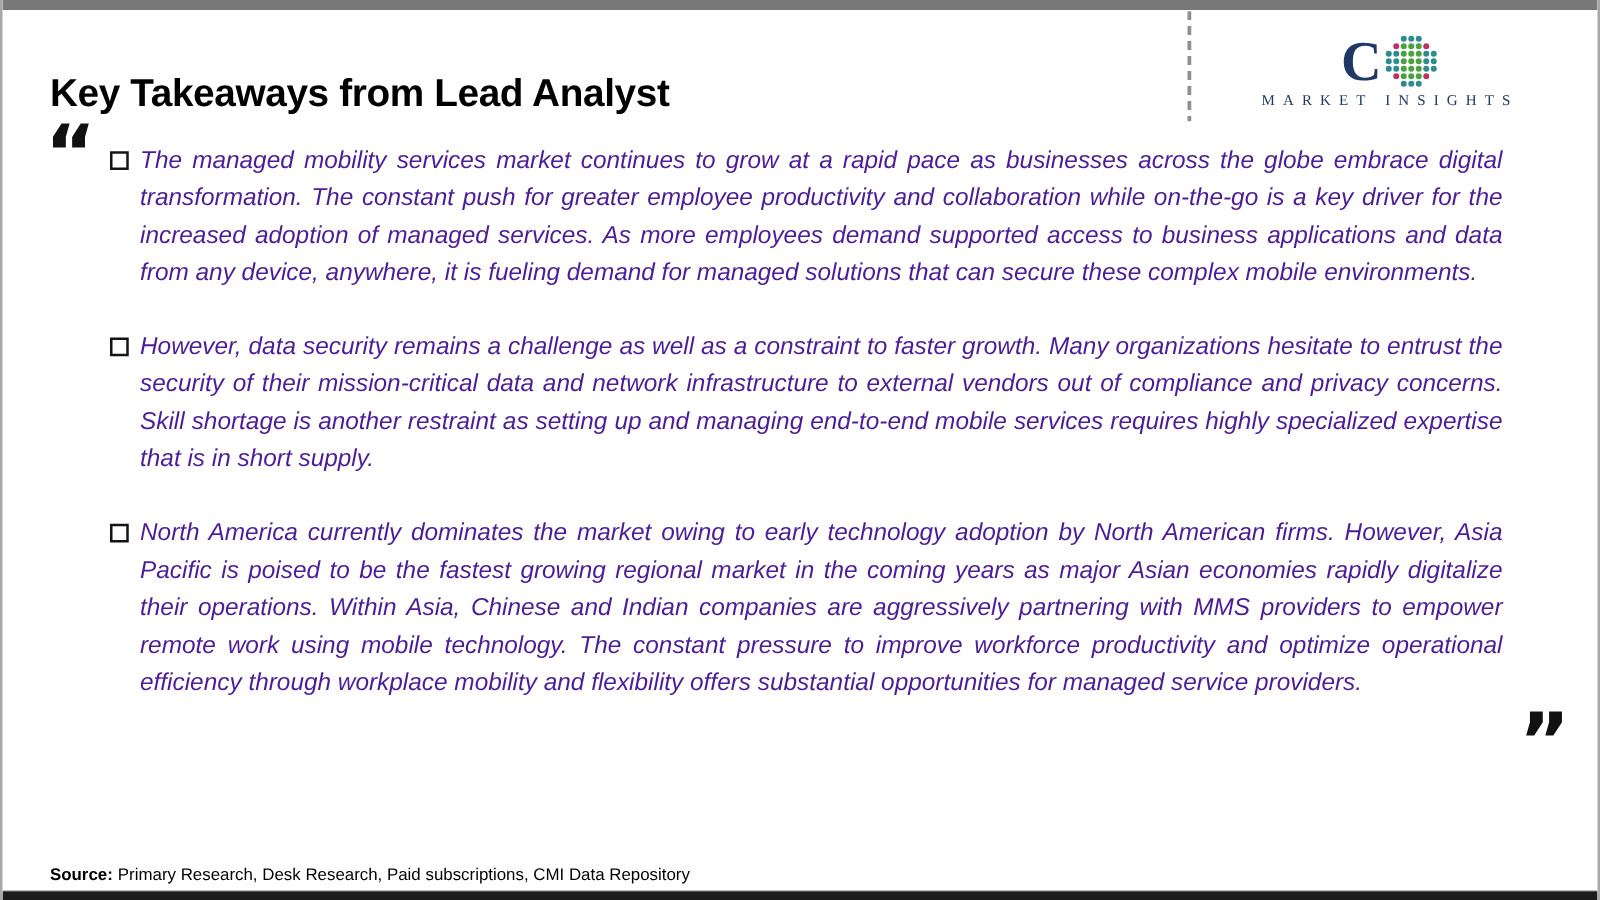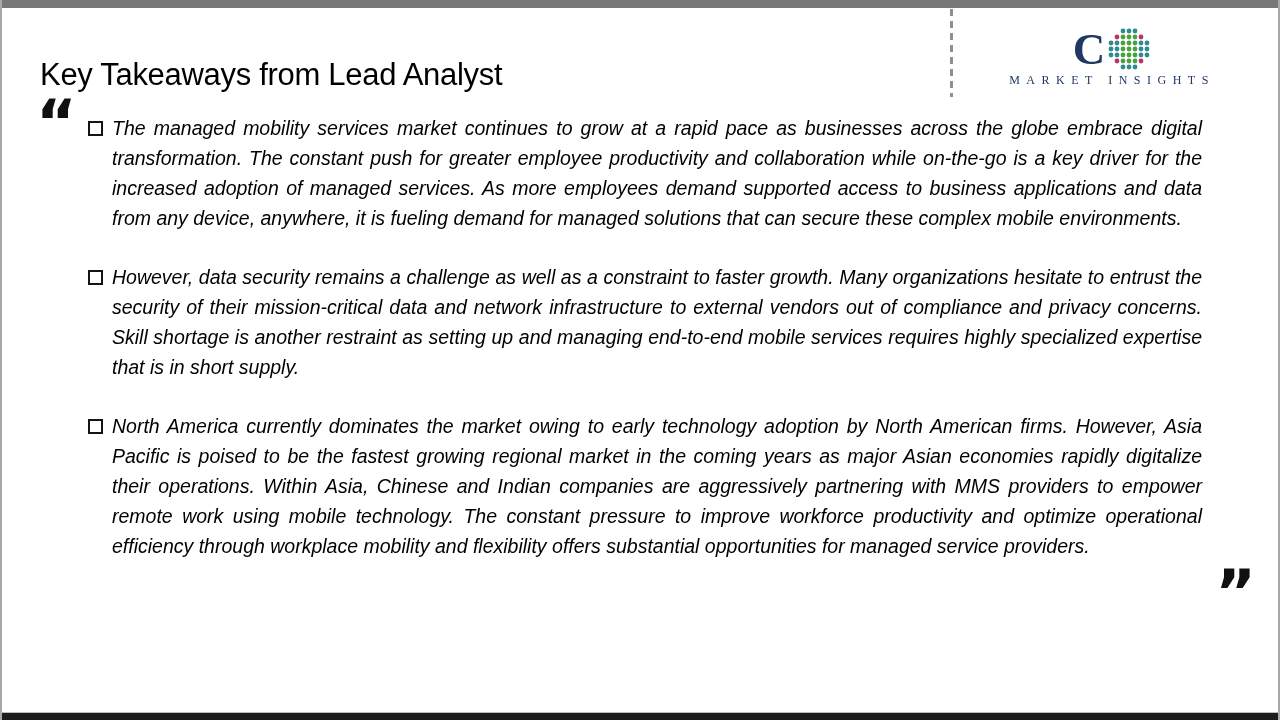--- a/index.html
+++ b/index.html
@@ -22,21 +22,21 @@
   .bottom-bar {
     position: absolute; bottom: 0; left: 0; right: 0; height: 7px;
     background: #1c1c1c;
   }
   .bottom-rule {
     position: absolute; bottom: 7px; left: 0; right: 0; height: 1px;
     background: #bdbdbd;
   }
   .page-title {
     position: absolute; left: 38px; top: 36px;
-    font-size: 31px; font-weight: 400; color: #000000;
+    font-size: 31px; font-weight: 700; color: #000000;
     letter-spacing: -0.3px; white-space: nowrap;
   }
   .header-divider {
     position: absolute; left: 948px; top: 9px; width: 3px; height: 88px;
     background: repeating-linear-gradient(to bottom, #8f8f8f 0 7px, transparent 7px 12px);
   }
   .logo {
     position: absolute; right: 18px; top: 26px; width: 296px;
     text-align: center; color: #1f3864;
   }
@@ -66,21 +66,21 @@
   .bullet-item {
     display: flex; align-items: flex-start; margin-bottom: 29px;
   }
   .bullet-square {
     flex: none; width: 11px; height: 11px;
     border: 2.5px solid #141414; margin: 8px 9px 0 0;
     background: #ffffff;
   }
   .bullet-text {
     font-style: italic; font-size: 19.5px; line-height: 30px;
-    color: #000000; text-align: justify;
+    color: #4c1d95; text-align: justify;
   }
   .source-line {
     position: absolute; left: 38px; bottom: 13px;
     font-size: 13.5px; color: #000000; white-space: nowrap;
   }
   .source-label { font-weight: 700; margin-right: 4px; }
 </style>
 </head>
 <body>
 
@@ -161,17 +161,20 @@
 
     <div class="bullet-item">
       <span class="bullet-square"></span>
       <div class="bullet-text">North America currently dominates the market owing to early technology adoption by North American firms. However, Asia Pacific is poised to be the fastest growing regional market in the coming years as major Asian economies rapidly digitalize their operations. Within Asia, Chinese and Indian companies are aggressively partnering with MMS providers to empower remote work using mobile technology. The constant pressure to improve workforce productivity and optimize operational efficiency through workplace mobility and flexibility offers substantial opportunities for managed service providers.</div>
     </div>
 
   </div>
 
   <div class="quote-mark quote-close">”</div>
 
+  <div class="source-line">
+    <span class="source-label">Source:</span><span>Primary Research, Desk Research, Paid subscriptions, CMI Data Repository</span>
+  </div>
 
   <div class="bottom-rule"></div>
   <div class="bottom-bar"></div>
 
 </div>
 
 </body></html>

